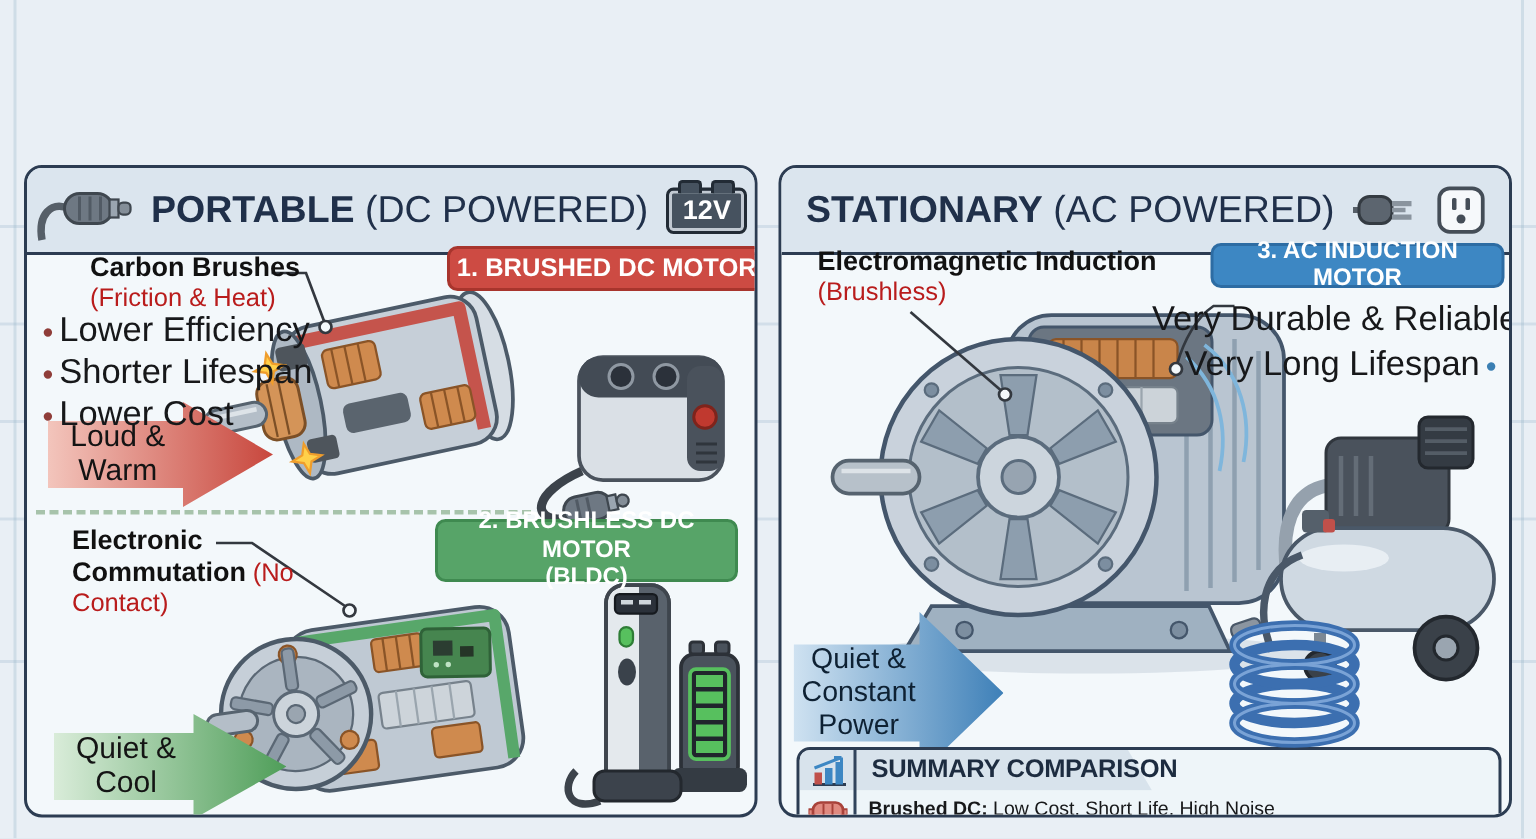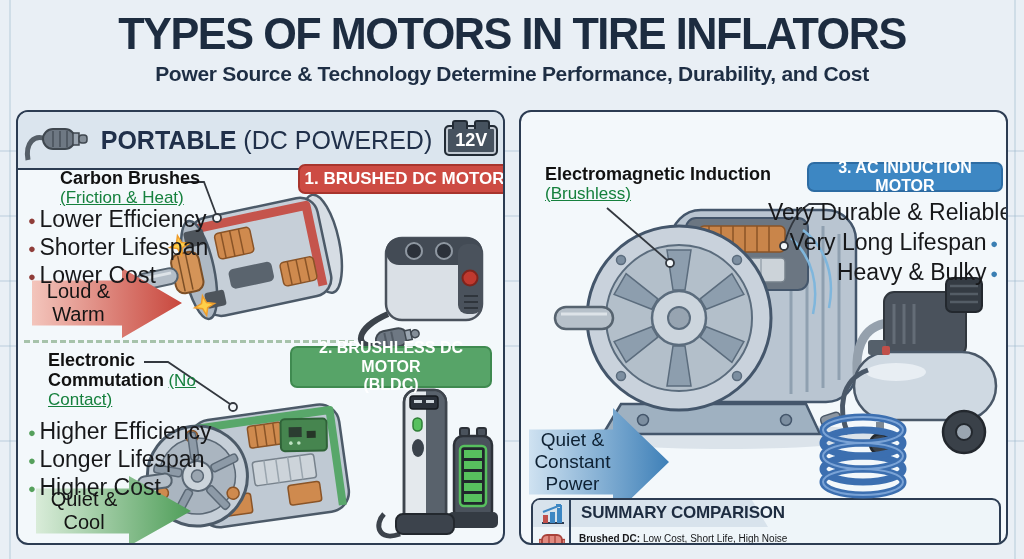--- a/index.html
+++ b/index.html
@@ -36,21 +36,21 @@
              background:#46525f;border:2px solid #222b35;border-bottom:none;border-radius:3px 3px 0 0;}
   .badge-12v::before{left:6px;} .badge-12v::after{right:6px;}
 
   
   .abs{position:absolute;}
   .pre{white-space:pre-line;}
 
   
   .callout{z-index:4;line-height:1.12;}
   .callout .b{font-weight:bold;font-size:18px;color:#111;}
-  .callout .n{font-weight:normal;font-size:17px;color:#15803d;text-decoration:underline;}
+  .callout .n{font-weight:normal;font-size:17px;color:#b91c1c;}
 
   
   ul.bullets{list-style:none;margin:0;padding:0;font-size:23px;z-index:4;}
   ul.bullets li{line-height:27px;white-space:nowrap;}
   ul.bullets li::before{content:"● ";font-size:13px;vertical-align:2px;}
   ul.bullets.maroon li::before{color:#8f3d39;}
   ul.bullets.green  li::before{color:#55a05c;}
   ul.bullets.blue   li{text-align:right;line-height:28px;}
   ul.bullets.blue   li::before{content:"";}
   ul.bullets.blue   li::after{content:" ●";font-size:13px;vertical-align:2px;color:#3a7fb3;}
@@ -75,21 +75,21 @@
   .arrow.blue .txt{font-size:19px;color:#0e2133;}
 
   .dashed{border-top:3px dashed #a7c3ab;z-index:1;}
 
   
   .summary{z-index:7;background:#eef5f9;border:2px solid #2c3c52;border-radius:9px;overflow:hidden;}
   .summary .tab{position:absolute;left:0;top:0;width:235px;height:27px;background:#d8e3ec;
       clip-path:polygon(0 0,calc(100% - 16px) 0,100% 100%,0 100%);}
   .summary .icon-col{position:absolute;left:0;top:0;bottom:0;width:38px;border-right:2px solid #31445c;}
   .summary .title{position:absolute;left:48px;top:3px;font-weight:800;font-size:17px;color:#1d2c40;letter-spacing:-.2px;}
-  .summary .rows{position:absolute;left:46px;top:29px;right:4px;font-size:10px;white-space:nowrap;}
+  .summary .rows{position:absolute;left:46px;top:29px;right:4px;font-size:13px;white-space:nowrap;}
   .summary .rows .row{line-height:20.5px;}
   .summary .rows .lbl{font-weight:bold;}
   .sicon{position:absolute;left:6px;}
 
   svg{display:block;}
   .illus{z-index:2;}
   .over{z-index:4;pointer-events:none;}
 </style>
 </head>
 <body>
@@ -97,24 +97,20 @@
 <div class="page">
 
   <div class="bg-h" style="top:150px"></div>
   <div class="bg-h" style="top:215px"></div>
   <div class="bg-h" style="top:280px"></div>
   <div class="bg-h" style="top:345px"></div>
   <div class="bg-h" style="top:440px"></div>
   <div class="bg-v" style="left:9px"></div>
   <div class="bg-v" style="left:1014px"></div>
 
-  <div class="hdr">
-    <h1>TYPES OF MOTORS IN TIRE INFLATORS</h1>
-    <div class="sub">Power Source &amp; Technology Determine Performance, Durability, and Cost</div>
-  </div>
 
   <section class="panel left">
     <div class="panel-head">
       <svg width="66" height="42" viewBox="0 0 66 42" class="illus">
         <path d="M5,41 C2,24 11,15 23,20" stroke="#565f68" stroke-width="5" fill="none"></path>
         <rect x="20" y="10" width="32" height="20" rx="10" fill="#6e7883" stroke="#3f474f" stroke-width="2"></rect>
         <line x1="30" y1="12" x2="30" y2="28" stroke="#515a64" stroke-width="2"></line>
         <line x1="37" y1="12" x2="37" y2="28" stroke="#515a64" stroke-width="2"></line>
         <line x1="44" y1="12" x2="44" y2="28" stroke="#515a64" stroke-width="2"></line>
         <rect x="50" y="14" width="6" height="12" fill="#9aa5b0" stroke="#3f474f" stroke-width="1.5"></rect>
@@ -211,25 +207,20 @@
       <div class="abs nbadge green pre" style="left:272px;top:186px;width:202px;height:42px">
         <span class="pre">2. BRUSHLESS DC MOTOR
 (BLDC)</span>
       </div>
 
       <div class="abs callout" style="left:30px;top:190px;width:160px">
         <span class="b">Electronic Commutation</span>
         <span class="n">(No Contact)</span>
       </div>
 
-      <ul class="abs bullets green" style="left:10px;top:258px">
-        <li><span>Higher Efficiency</span></li>
-        <li><span>Longer Lifespan</span></li>
-        <li><span>Higher Cost</span></li>
-      </ul>
 
       <svg class="abs illus" style="left:116px;top:220px" width="240" height="165" viewBox="0 0 240 165">
         <g transform="rotate(-8 120 82)">
           <rect x="60" y="34" width="150" height="108" rx="20" fill="#bfc9d3" stroke="#4c5a68" stroke-width="2.5"></rect>
           <path d="M66,41 H202 V137" stroke="#58a76a" stroke-width="8" fill="none" stroke-linejoin="round"></path>
           <rect x="118" y="46" width="34" height="22" rx="3" fill="#cf8a4e" stroke="#8a5427" stroke-width="1.5"></rect>
           <line x1="126" y1="46" x2="126" y2="68" stroke="#8a5427" stroke-width="1.5"></line>
           <line x1="135" y1="46" x2="135" y2="68" stroke="#8a5427" stroke-width="1.5"></line>
           <line x1="144" y1="46" x2="144" y2="68" stroke="#8a5427" stroke-width="1.5"></line>
           <rect x="118" y="82" width="62" height="24" rx="3" fill="#cdd4da" stroke="#77828c" stroke-width="1.5"></rect>
@@ -297,20 +288,39 @@
 
       <div class="abs arrow green" style="left:18px;top:316px;width:155px;height:70px">
         <div class="shape"></div>
         <div class="txt pre">Quiet &amp;
 Cool</div>
       </div>
     </div>
   </section>
 
   <section class="panel right">
+    <div class="panel-head">
+      <div class="head-text">
+        <span class="strong">STATIONARY</span>
+        <span>(AC POWERED)</span>
+      </div>
+      <svg width="44" height="30" viewBox="0 0 44 30" class="illus">
+        <line x1="0" y1="15" x2="5" y2="15" stroke="#565f68" stroke-width="4"></line>
+        <rect x="4" y="6" width="22" height="18" rx="7" fill="#5c656f" stroke="#343b42" stroke-width="2"></rect>
+        <rect x="26" y="9" width="13" height="3.5" fill="#8a949e"></rect>
+        <rect x="26" y="13.5" width="9" height="3" fill="#8a949e"></rect>
+        <rect x="26" y="18" width="13" height="3.5" fill="#8a949e"></rect>
+      </svg>
+      <svg width="32" height="32" viewBox="0 0 32 32" class="illus">
+        <rect x="1.5" y="1.5" width="29" height="29" rx="7" fill="#f6f9fb" stroke="#444d57" stroke-width="2.5"></rect>
+        <rect x="10" y="8" width="3" height="8" rx="1" fill="#444d57"></rect>
+        <rect x="19" y="8" width="3" height="8" rx="1" fill="#444d57"></rect>
+        <circle cx="16" cy="22" r="3" fill="#444d57"></circle>
+      </svg>
+    </div>
 
     <div class="panel-body">
 
       <svg class="abs over" style="left:0;top:0" width="485" height="385" viewBox="0 0 485 385">
         <path d="M86,48 L146,100" stroke="#33383f" stroke-width="1.8" fill="none"></path>
         <circle cx="149" cy="103" r="4" fill="#f3f8fb" stroke="#33383f" stroke-width="1.8"></circle>
         <path d="M302,44 L288,44 C276,52 268,68 264,82" stroke="#33383f" stroke-width="1.8" fill="none"></path>
         <circle cx="263" cy="86" r="4" fill="#f3f8fb" stroke="#33383f" stroke-width="1.8"></circle>
       </svg>
 
@@ -319,21 +329,20 @@
         <span class="n">(Brushless)</span>
       </div>
 
       <div class="abs nbadge blue" style="left:286px;top:2px;width:196px;height:30px">
         <span>3. AC INDUCTION MOTOR</span>
       </div>
 
       <ul class="abs bullets blue" style="right:8px;top:38px;width:230px">
         <li><span>Very Durable &amp; Reliable</span></li>
         <li><span>Very Long Lifespan</span></li>
-        <li><span>Heavy &amp; Bulky</span></li>
       </ul>
 
       <svg class="abs illus" style="left:30px;top:8px" width="330" height="290" viewBox="0 0 330 290">
         <ellipse cx="175" cy="268" rx="150" ry="13" fill="#c6d2dc" opacity=".55"></ellipse>
         <path d="M70,236 h185 l14,30 H52 Z" fill="#9fb1c1" stroke="#44566b" stroke-width="2.5"></path>
         <circle cx="92" cy="252" r="5.5" fill="#7c8ea0" stroke="#44566b" stroke-width="1.5"></circle>
         <circle cx="235" cy="252" r="5.5" fill="#7c8ea0" stroke="#44566b" stroke-width="1.5"></circle>
         <rect x="120" y="42" width="185" height="192" rx="30" fill="#b9c5d1" stroke="#44566b" stroke-width="2.5"></rect>
         <line x1="240" y1="52" x2="240" y2="226" stroke="#8fa0b0" stroke-width="3"></line>
         <line x1="256" y1="54" x2="256" y2="224" stroke="#8fa0b0" stroke-width="3"></line>

